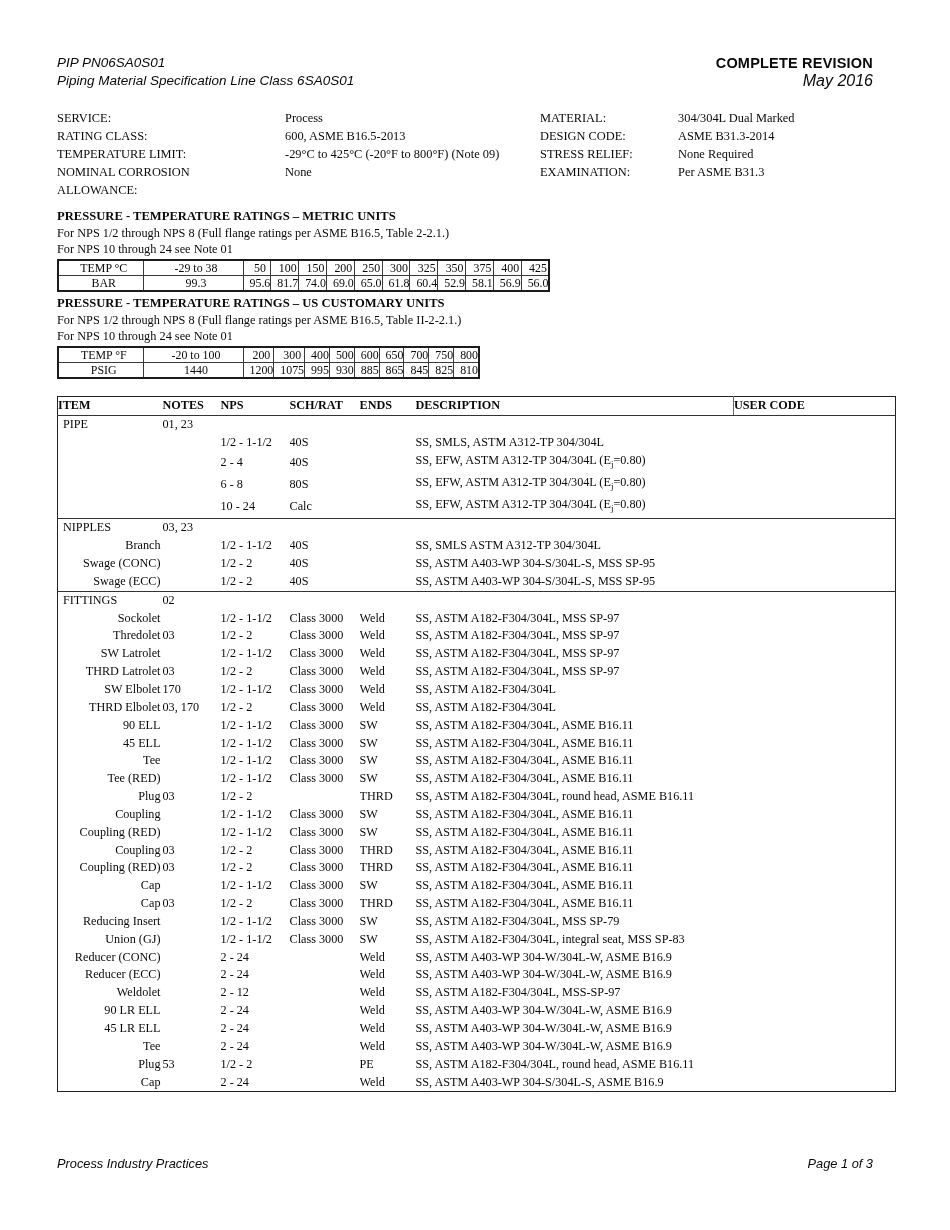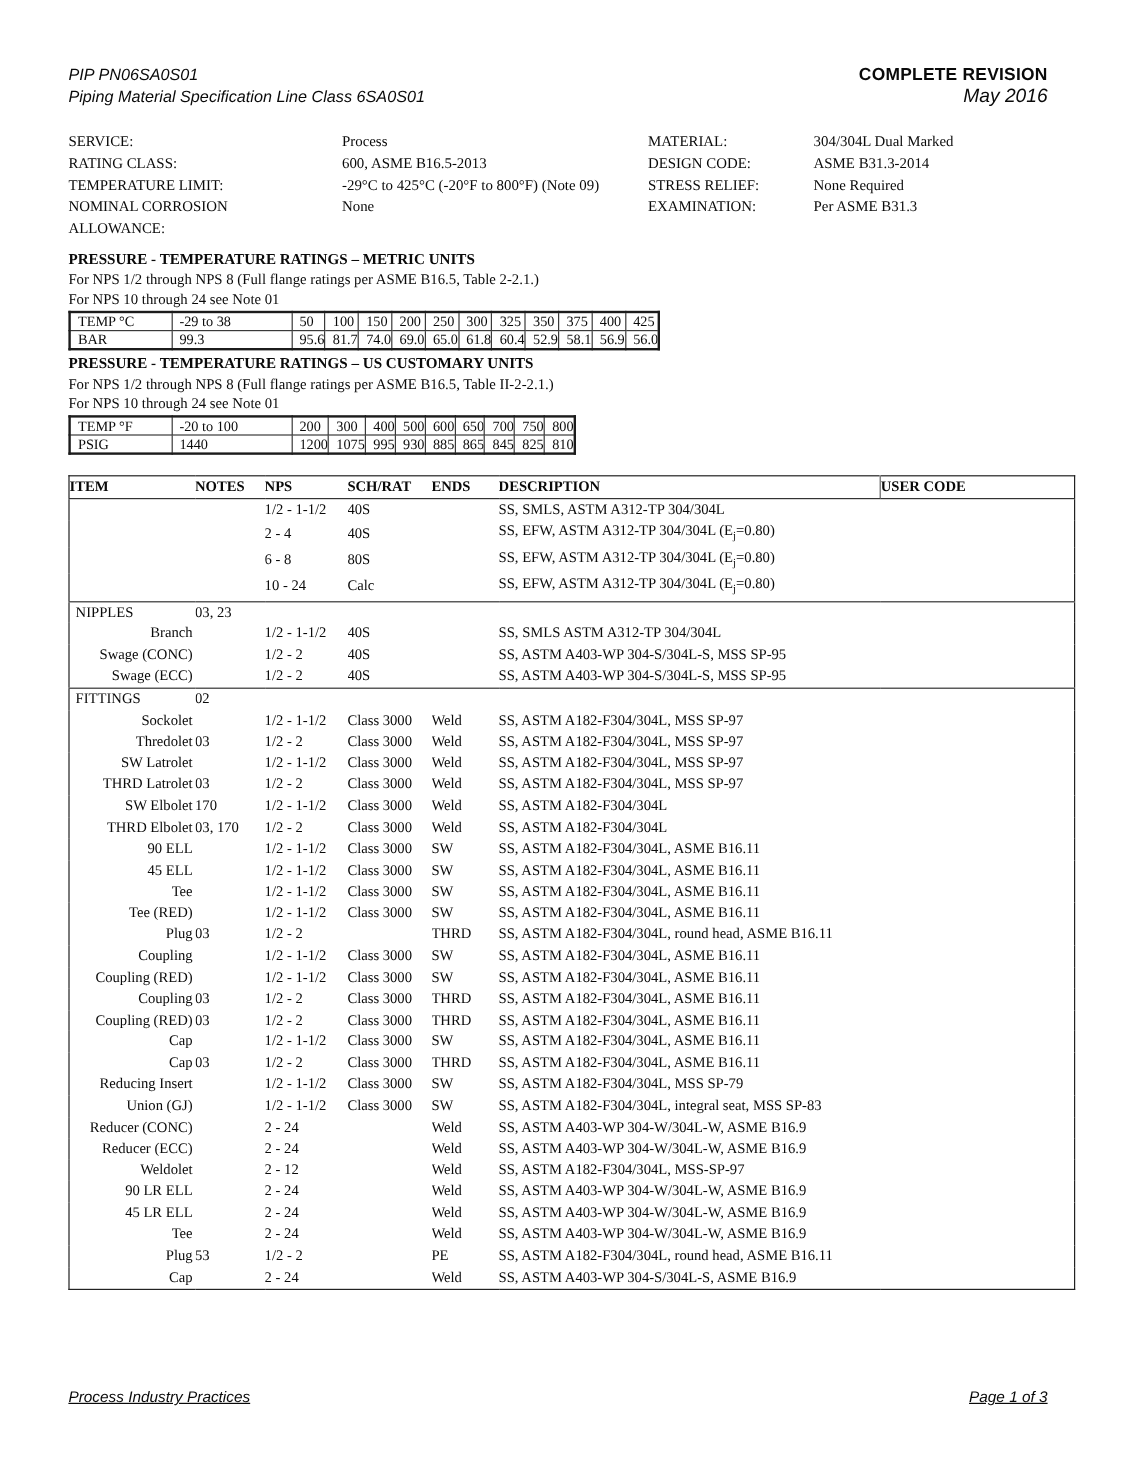--- a/index.html
+++ b/index.html
@@ -39,21 +39,21 @@
   .pt-us { top: 295px; }
   .pt-title { font-weight: bold; font-size: 12.6px; line-height: 16px; margin-bottom: 1px; }
   .pt-note { font-size: 12.3px; line-height: 16px; }
   .pt-table {
     border-collapse: collapse; table-layout: fixed; margin-top: 2px;
     border: 2px solid #1c1c1c;
   }
   .pt-table td {
     border: 1px solid #3a3a3a;
     font-size: 11.9px; height: 14.6px; line-height: 14px;
-    padding: 0 0 0 6px; white-space: nowrap; overflow: hidden;
+    padding: 0 0 0 6px; white-space: nowrap; overflow: hidden; text-align: center;
   }
 
   
   .spec-block { position: absolute; top: 396px; left: 57px; }
   .spec-table {
     border-collapse: collapse; table-layout: fixed; width: 838px;
     border: 1.5px solid #222;
   }
   .spec-table th, .spec-table td {
     font-size: 12.2px; font-weight: normal; text-align: left;
@@ -70,21 +70,21 @@
   .th-desc, .c-desc { padding-left: 7px; }
   .th-user { padding-left: 15px; border-left: 1px solid #666; }
   tr.sec-divider td { border-top: 1px solid #333; margin-left: 11px; }
   .c-desc sub { font-size: 9px; }
 
   
   .doc-footer {
     position: absolute; top: 1156px; left: 57px; right: 55px;
     display: flex; justify-content: space-between;
     font-family: "Liberation Sans", sans-serif;
-    font-style: italic; font-size: 12.8px; text-decoration: underline;
+    font-style: italic; font-size: 12.8px;
   }
 </style>
 </head>
 <body>
 
 <div class="page">
 
   <header class="doc-header">
     <div class="dh-left">
       <div class="doc-number">PIP PN06SA0S01</div>
@@ -221,20 +221,29 @@
           <th class="th-notes">NOTES</th>
           <th class="th-nps">NPS</th>
           <th class="th-sch">SCH/RAT</th>
           <th class="th-ends">ENDS</th>
           <th class="th-desc">DESCRIPTION</th>
           <th class="th-user">USER CODE</th>
         </tr>
       </thead>
       <tbody>
           <tr>
+            <td class="c-item sec-name">PIPE</td>
+            <td class="c-notes">01, 23</td>
+            <td class="c-nps"></td>
+            <td class="c-sch"></td>
+            <td class="c-ends"></td>
+            <td class="c-desc"></td>
+            <td class="c-user"></td>
+          </tr>
+          <tr>
             <td class="c-item sub"></td>
             <td class="c-notes"></td>
             <td class="c-nps">1/2 - 1-1/2</td>
             <td class="c-sch">40S</td>
             <td class="c-ends"></td>
             <td class="c-desc">SS, SMLS, ASTM A312-TP 304/304L</td>
             <td class="c-user"></td>
           </tr>
           <tr>
             <td class="c-item sub"></td>

